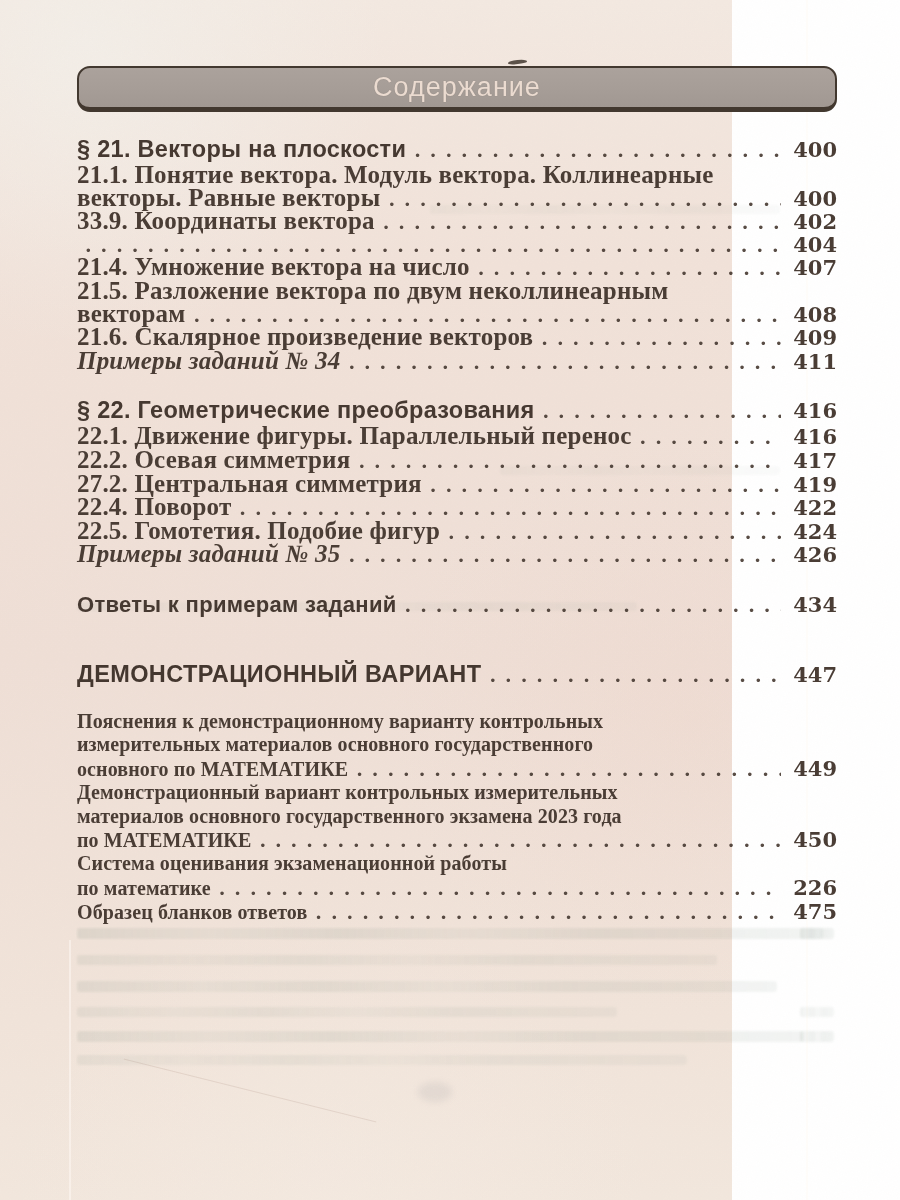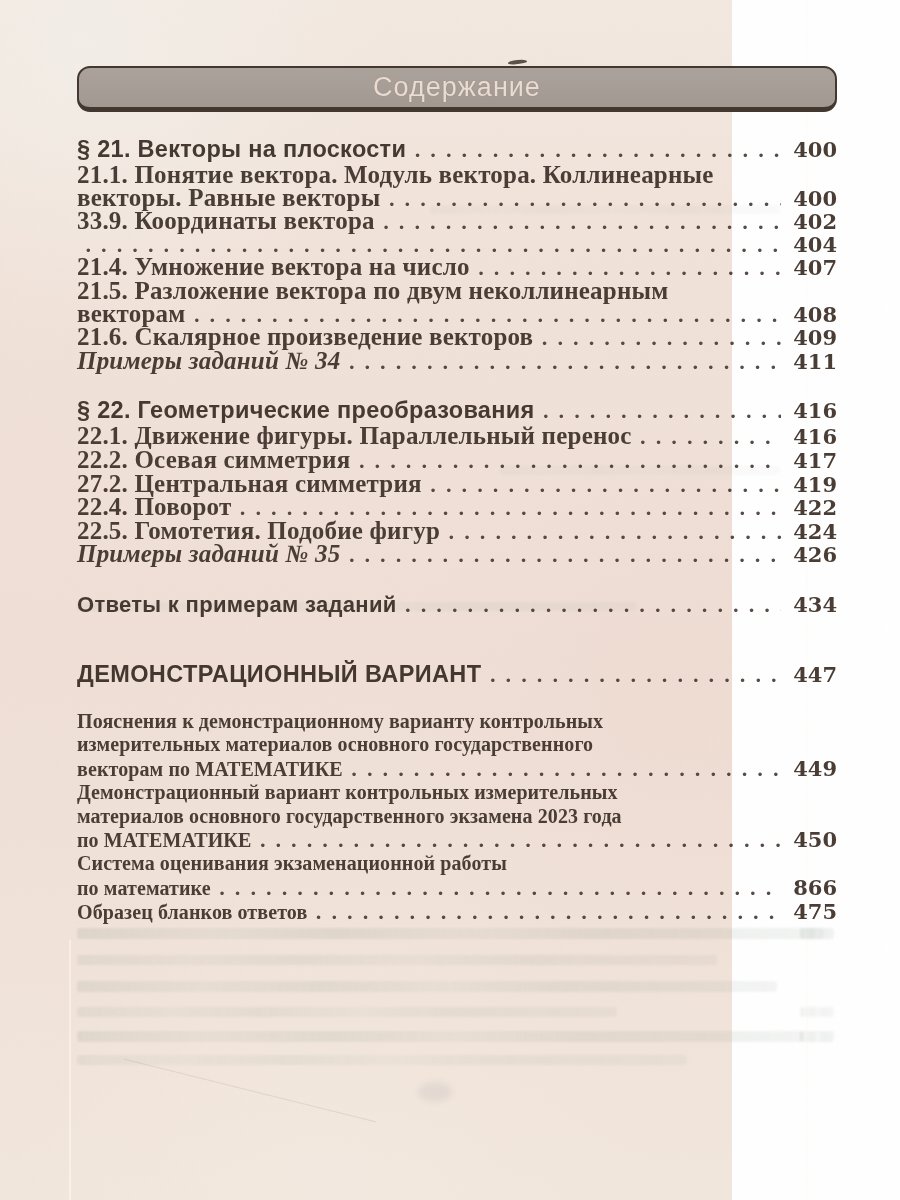--- a/index.html
+++ b/index.html
@@ -314,21 +314,21 @@
           </div>
         </div>
         <div class="row t-para">
           <div class="line">
             <span class="label">Пояснения к демонстрационному варианту контрольных</span>
           </div>
           <div class="line">
             <span class="label">измерительных материалов основного государственного</span>
           </div>
           <div class="line">
-            <span class="label">векторам по МАТЕМАТИКЕ</span>
+            <span class="label">основного по МАТЕМАТИКЕ</span>
             <span class="fill" aria-hidden="true">..........................................................................................</span>
             <span class="page-num">449</span>
           </div>
         </div>
         <div class="row t-para">
           <div class="line">
             <span class="label">Демонстрационный вариант контрольных измерительных</span>
           </div>
           <div class="line">
             <span class="label">материалов основного государственного экзамена 2023 года</span>
@@ -339,21 +339,21 @@
             <span class="page-num">450</span>
           </div>
         </div>
         <div class="row t-para">
           <div class="line">
             <span class="label">Система оценивания экзаменационной работы</span>
           </div>
           <div class="line">
             <span class="label">по математике</span>
             <span class="fill" aria-hidden="true">..........................................................................................</span>
-            <span class="page-num">866</span>
+            <span class="page-num">226</span>
           </div>
         </div>
         <div class="row t-para">
           <div class="line">
             <span class="label">Образец бланков ответов</span>
             <span class="fill" aria-hidden="true">..........................................................................................</span>
             <span class="page-num">475</span>
           </div>
         </div>
       </div>

